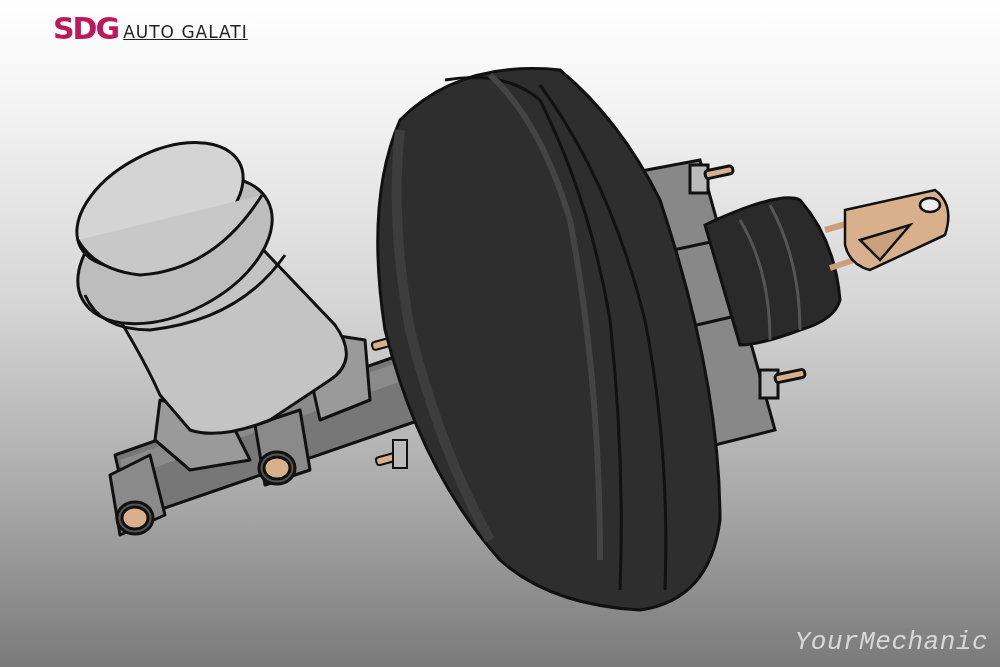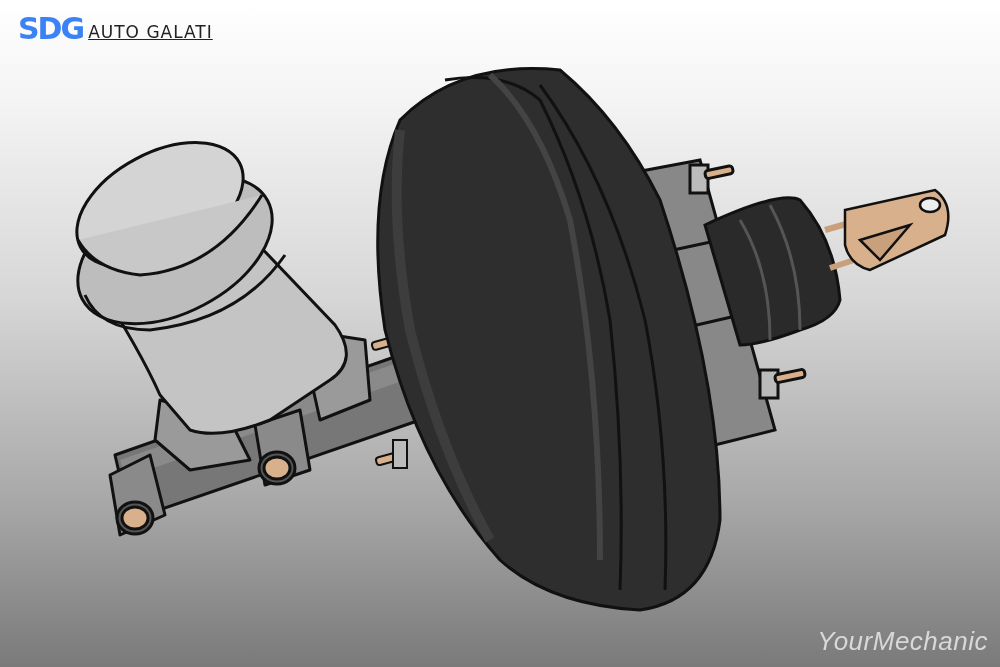--- a/index.html
+++ b/index.html
@@ -1,22 +1,22 @@
 <!DOCTYPE html>
 <html><head>
   <meta charset="utf-8">
   <style>
     html, body { margin: 0; padding: 0; }
     body { width: 1000px; height: 667px; overflow: hidden; position: relative;
       background: linear-gradient(to bottom, #ffffff 0%, #f4f4f4 15%, #d6d6d6 45%, #a8a8a8 75%, #7a7a7a 100%);
       font-family: "Liberation Sans", sans-serif; }
     .logo { position: absolute; left: 18px; top: 14px; display: flex; align-items: flex-end; }
-    .logo-sdg { font-family: "DejaVu Sans", sans-serif; font-weight: bold; font-size: 30px; color: #3b82f6; letter-spacing: -2px; line-height: 1; }
+    .logo-sdg { font-family: "DejaVu Sans", sans-serif; font-weight: bold; font-size: 30px; color: #be185d; letter-spacing: -2px; line-height: 1; margin-left: 35px; }
     .logo-rest { font-family: "DejaVu Sans", sans-serif; font-size: 17px; color: #222; letter-spacing: 1px; margin-left: 5px; margin-bottom: 2px; text-decoration: underline; }
-    .watermark { position: absolute; right: 12px; bottom: 10px; font-family: Liberation Sans, sans-serif; font-style: italic; font-size: 26px; color: #d8d8d8; letter-spacing: 0.5px; }
+    .watermark { position: absolute; right: 12px; bottom: 10px; font-family: Liberation Mono, monospace; font-style: italic; font-size: 26px; color: #d8d8d8; letter-spacing: 0.5px; }
     svg.art { position: absolute; left: 0; top: 0; }
   </style>
 </head>
 <body>
 
 <div class="logo">
   <span class="logo-sdg">SDG</span>
   <span class="logo-rest">AUTO GALATI</span>
 </div>
 

